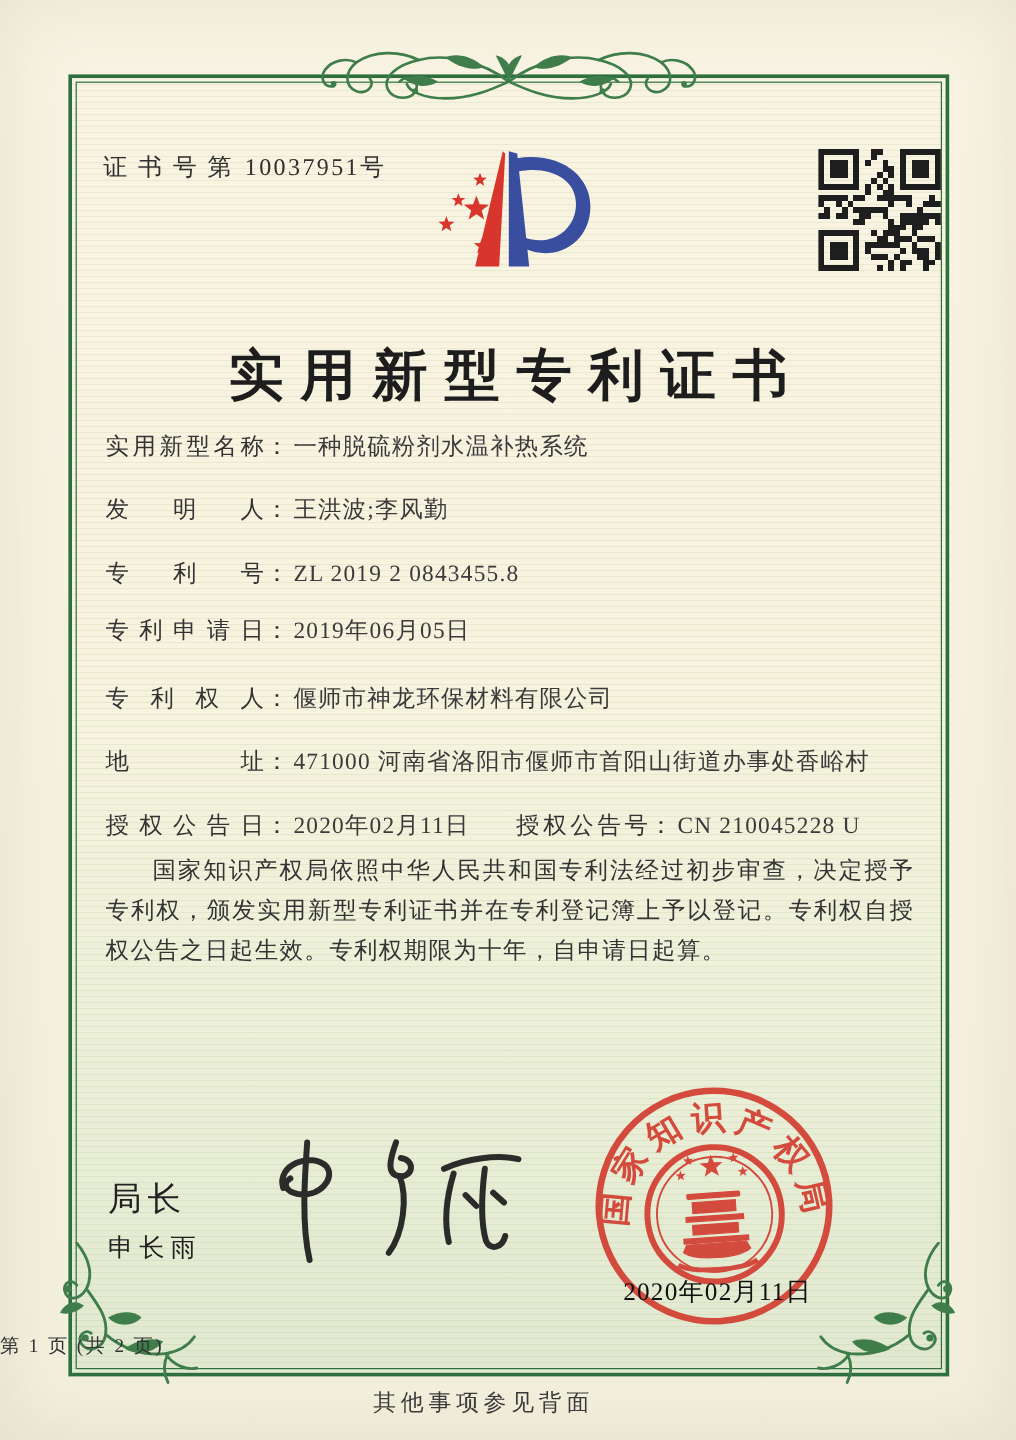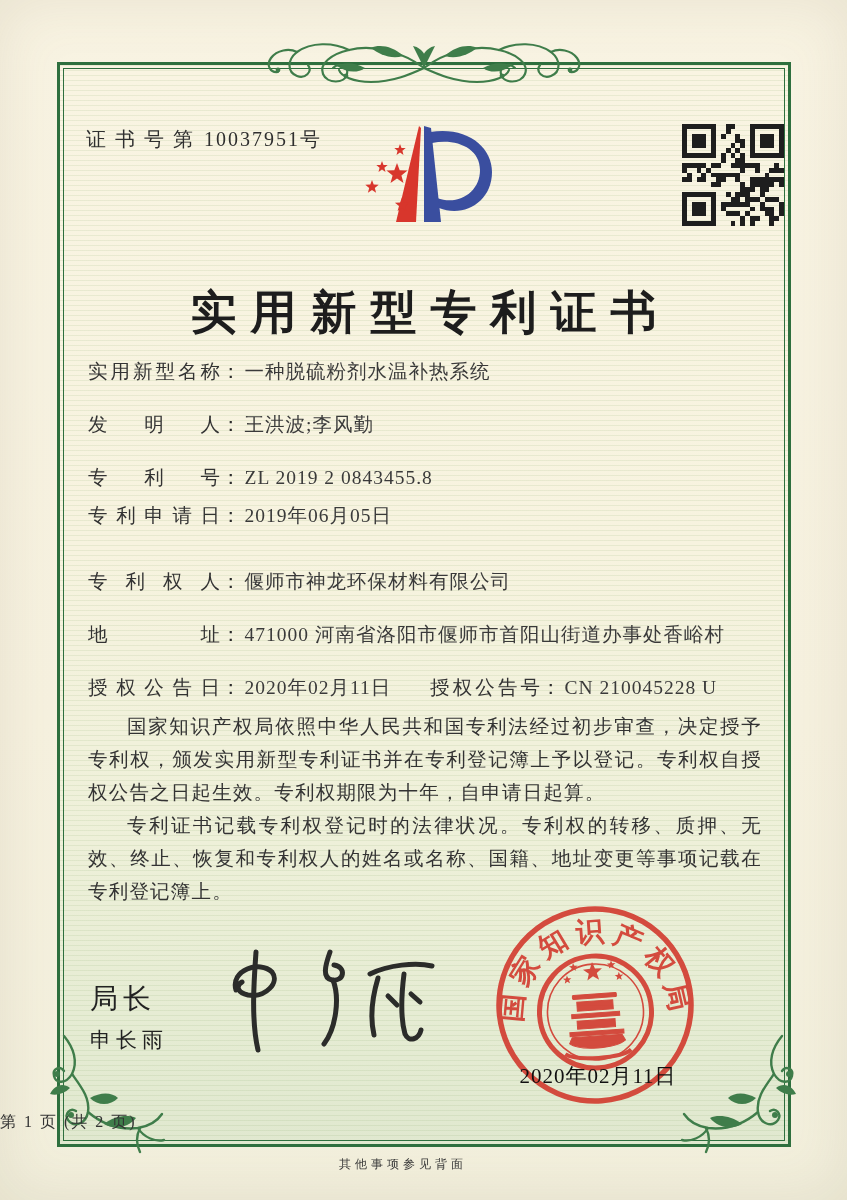--- a/index.html
+++ b/index.html
@@ -62,21 +62,21 @@
   
   .sig-title{position:absolute;left:90px;top:980px;font-size:28px;letter-spacing:5px;color:#222;}
   .sig-name{position:absolute;left:90px;top:1026px;font-size:21px;letter-spacing:5px;color:#222;font-family:Liberation Serif, serif;}
   .signature{position:absolute;left:212px;top:938px;width:236px;height:130px;}
   .seal{position:absolute;left:492px;top:902px;width:206px;height:206px;transform:rotate(-4deg);opacity:.9;}
   .seal-date{
     position:absolute;left:508px;top:1062px;width:180px;text-align:center;
     font-size:21px;letter-spacing:1px;color:#101010;white-space:nowrap;
   }
   .page-no{position:absolute;left:0;top:1112px;width:699px;text-align:left;font-size:16px;letter-spacing:2px;color:#333;}
-  .back-note{position:absolute;left:0;top:1156px;width:806px;text-align:center;font-size:12px;letter-spacing:4px;color:#3a3a3a;}
+  .back-note{position:absolute;left:0;top:1156px;width:806px;text-align:center;font-size:19px;letter-spacing:4px;color:#3a3a3a;}
 </style>
 </head>
 <body>
 
 <div class="page">
 
   <div class="frame"></div>
 
   <svg class="orn" style="left:253px;top:34px;width:342px;height:62px" viewBox="0 0 342 62">
     <g fill="none" stroke="var(--orn-green)" stroke-width="2.2" stroke-linecap="round">
@@ -360,40 +360,39 @@
   <div class="fields">
     <div class="frow" style="top:0">
       <span class="flabel">实用新型名称</span><span class="fcolon">：</span><span class="fval">一种脱硫粉剂水温补热系统</span>
     </div>
     <div class="frow" style="top:53px">
       <span class="flabel">发明人</span><span class="fcolon">：</span><span class="fval">王洪波;李风勤</span>
     </div>
     <div class="frow" style="top:106px">
       <span class="flabel">专利号</span><span class="fcolon">：</span><span class="fval">ZL 2019 2 0843455.8</span>
     </div>
-    <div class="frow" style="top:144px">
+    <div class="frow" style="top:154px">
       <span class="flabel">专利申请日</span><span class="fcolon">：</span><span class="fval">2019年06月05日</span>
     </div>
     <div class="frow" style="top:210px">
       <span class="flabel">专利权人</span><span class="fcolon">：</span><span class="fval">偃师市神龙环保材料有限公司</span>
     </div>
     <div class="frow" style="top:263px">
       <span class="flabel">地址</span><span class="fcolon">：</span><span class="fval">471000 河南省洛阳市偃师市首阳山街道办事处香峪村</span>
     </div>
     <div class="frow" style="top:316px">
       <span class="flabel">授权公告日</span><span class="fcolon">：</span><span class="fval">2020年02月11日</span>
     </div>
     <div class="frow2" style="top:316px">
       <span class="flabel">授权公告号</span><span class="fcolon">：</span><span class="fval">CN 210045228 U</span>
     </div>
   </div>
 
   <div class="paras">
     <p>国家知识产权局依照中华人民共和国专利法经过初步审查，决定授予专利权，颁发实用新型专利证书并在专利登记簿上予以登记。专利权自授权公告之日起生效。专利权期限为十年，自申请日起算。</p>
-    <p>专利证书记载专利权登记时的法律状况。专利权的转移、质押、无效、终止、恢复和专利权人的姓名或名称、国籍、地址变更等事项记载在专利登记簿上。</p>
   </div>
 
   <div class="sig-title">局长</div>
   <div class="sig-name">申长雨</div>
 
   <svg class="signature" viewBox="0 0 236 130">
     <g fill="none" stroke="#1c1c1c" stroke-width="5" stroke-linecap="round" opacity="0.92">
       <path d="M44,14 C42,42 39,82 46,112"></path>
       <path d="M24,52 C18,32 48,22 60,34 C68,44 54,60 36,57 C26,55 23,48 30,44"></path>
       <path d="M118,14 C113,28 110,40 120,42 C132,44 135,29 122,27"></path>

